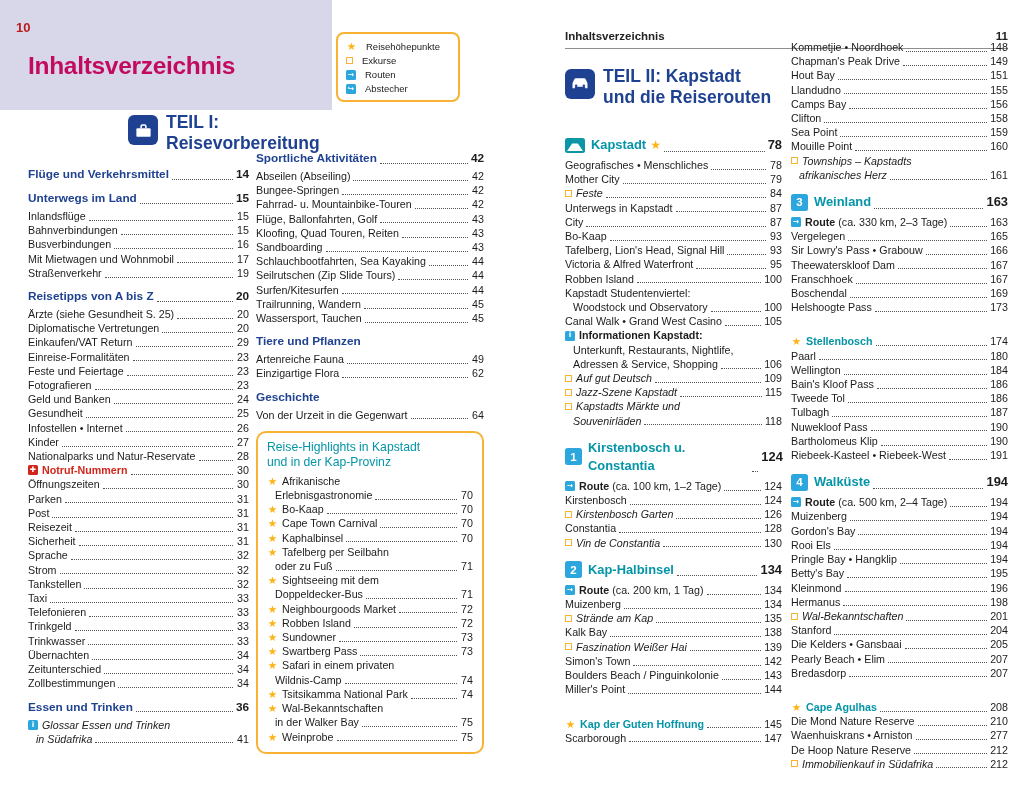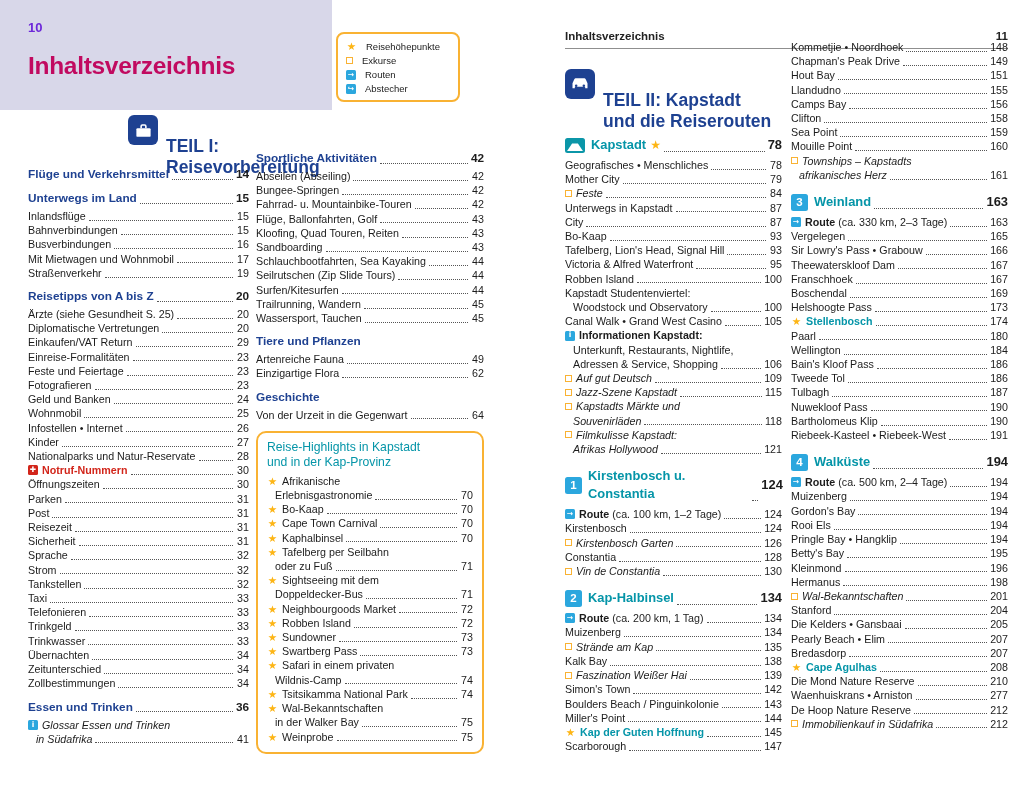--- a/index.html
+++ b/index.html
@@ -14,22 +14,22 @@
   .page { position:absolute; top:0; width:510px; height:786px; }
   .page-left { left:0; }
   .page-right { left:510px; }
 
   
   .purple-head {
     position:absolute; left:0; top:0; width:332px; height:110px;
     background:#d8d7e9;
   }
   .folio-left {
-    position:absolute; left:28px; top:20px;
-    font-size:13px; font-weight:bold; color:#6d28d9;
+    position:absolute; left:16px; top:20px;
+    font-size:13px; font-weight:bold; color:#b91c1c;
   }
   .toc-title {
     position:absolute; left:28px; top:52px;
     font-size:24.5px; font-weight:bold; color:#c10a60;
     letter-spacing:-0.3px;
   }
   
   .legend {
     position:absolute; left:336px; top:32px; width:124px;
     background:#fff; border:2px solid #f9b233; border-radius:8px;
@@ -39,21 +39,21 @@
 
   
   .part-head { position:absolute; display:flex; gap:8px; align-items:flex-start; }
   .part-head.p1 { left:128px; top:112px; }
   .part-head.p2 { left:55px; top:66px; }
   .part-icon {
     width:30px; height:30px; background:#1e4191; border-radius:6px;
     display:flex; align-items:center; justify-content:center; flex:none;
     margin-top:3px;
   }
-  .part-lines { font-size:17.5px; font-weight:bold; color:#1e4191; line-height:21px;margin-top:24px; }
+  .part-lines { font-size:17.5px; font-weight:bold; color:#1e4191; line-height:21px; }
 
   
   .running-head {
     position:absolute; left:55px; top:30px; width:443px;
     display:flex; justify-content:space-between;
     font-size:11.5px; font-weight:bold; color:#222;
     padding-bottom:6px; border-bottom:1.2px solid #8f8f8f;
   }
 
   
@@ -86,21 +86,21 @@
   .eline { display:flex; align-items:baseline; white-space:nowrap; }
   .eline .txt { white-space:nowrap; }
   .eline.cont { padding-left:8px; }
   .dots {
     flex:1 1 auto; min-width:6px;
     border-bottom:1.6px dotted #555;
     margin:0 3px; align-self:flex-end; margin-bottom:2.5px;
   }
   .pg { white-space:nowrap; min-width:13px; text-align:right; }
   .entry.it .txt { font-style:italic; }
-  .entry.teal .txt { color:#0595a8; font-weight:bold; }
+  .entry.teal .txt { color:#0595a8; font-weight:bold;margin-top:20px; }
   .entry.red .txt { color:#d2251a; font-weight:bold; }
 
   
   .ic {
     display:inline-flex; align-items:center; justify-content:center;
     flex:none; margin-right:4px;
     font-family:"DejaVu Sans",sans-serif;
   }
   .ic-star { color:#fdb515; font-size:10.5px; width:11px; }
   .ic-exkurs { width:7px; height:7px; border:1.6px solid #f9b233; background:#fff; align-self:center; }
@@ -263,21 +263,21 @@
           </div>
           <div class="entry">
             <div class="eline">
               <span class="txt">Geld und Banken</span>
               <span class="dots"></span>
               <span class="pg">24</span>
             </div>
           </div>
           <div class="entry">
             <div class="eline">
-              <span class="txt">Wohnmobil</span>
+              <span class="txt">Gesundheit</span>
               <span class="dots"></span>
               <span class="pg">25</span>
             </div>
           </div>
           <div class="entry">
             <div class="eline">
               <span class="txt">Infostellen • Internet</span>
               <span class="dots"></span>
               <span class="pg">26</span>
             </div>
@@ -830,31 +830,20 @@
             <div class="eline">
               <span class="ic ic-exkurs"></span>
               <span class="txt">Kapstadts Märkte und</span>
             </div>
             <div class="eline cont">
               <span class="txt">Souvenirläden</span>
               <span class="dots"></span>
               <span class="pg">118</span>
             </div>
           </div>
-          <div class="entry it">
-            <div class="eline">
-              <span class="ic ic-exkurs"></span>
-              <span class="txt">Filmkulisse Kapstadt:</span>
-            </div>
-            <div class="eline cont">
-              <span class="txt">Afrikas Hollywood</span>
-              <span class="dots"></span>
-              <span class="pg">121</span>
-            </div>
-          </div>
         </div>
         <div class="section">
           <div class="shead big">
             <span class="numbox">1</span>
             <span class="hlabel">Kirstenbosch u. Constantia</span>
             <span class="dots"></span>
             <span class="pg">124</span>
           </div>
           <div class="entry">
             <div class="eline">

